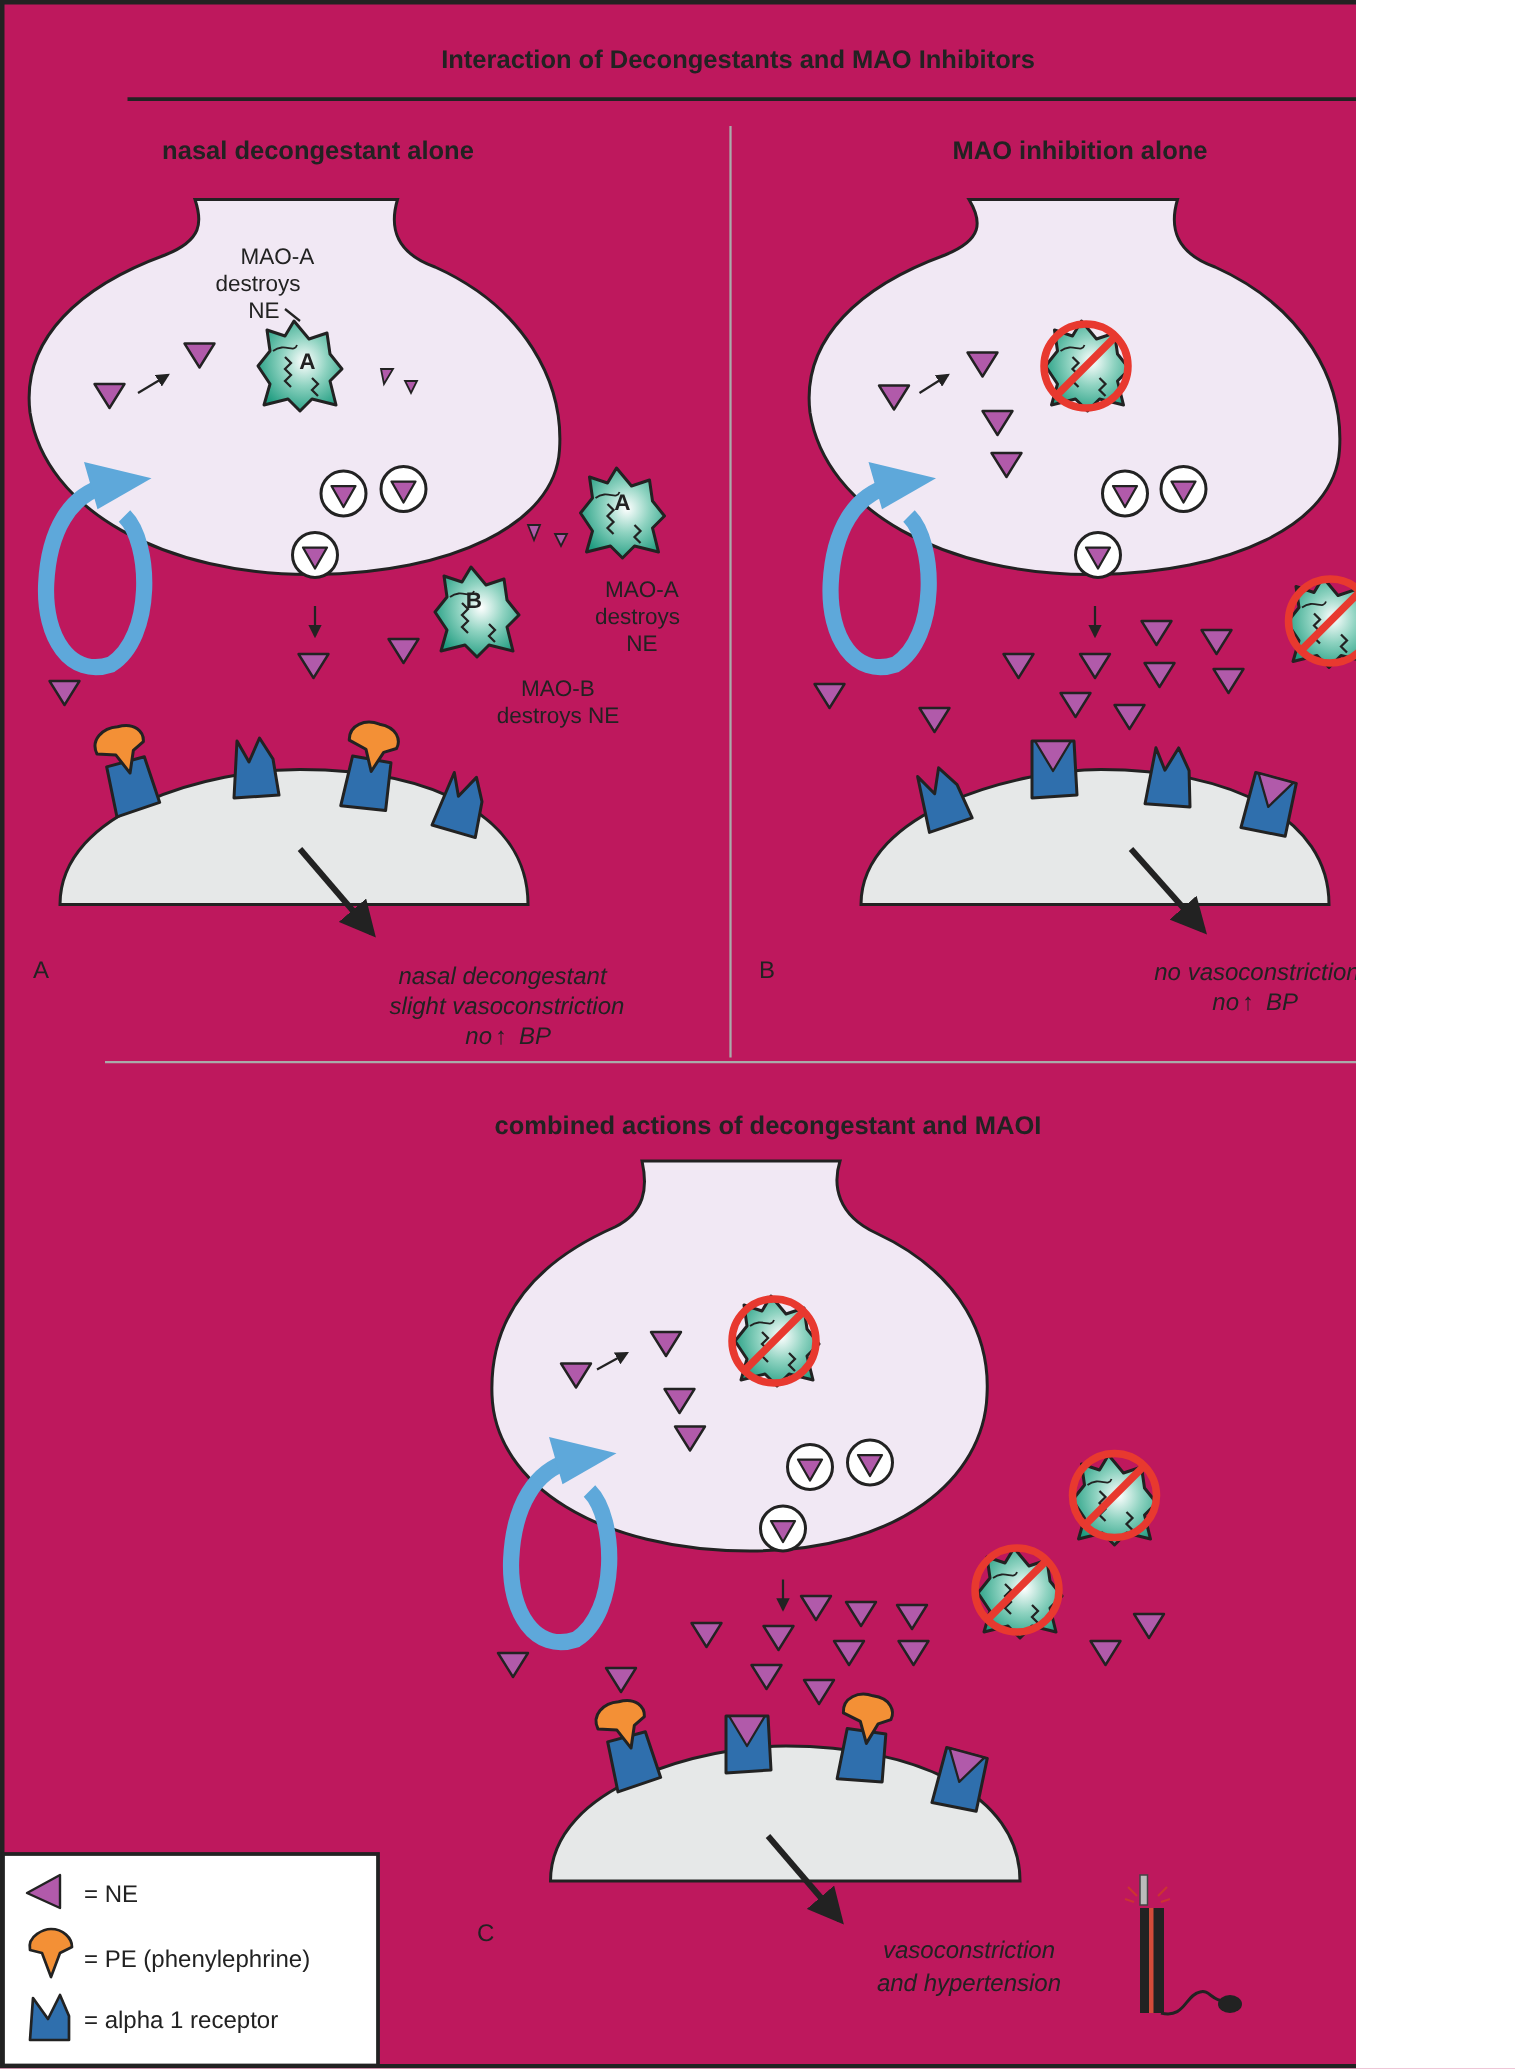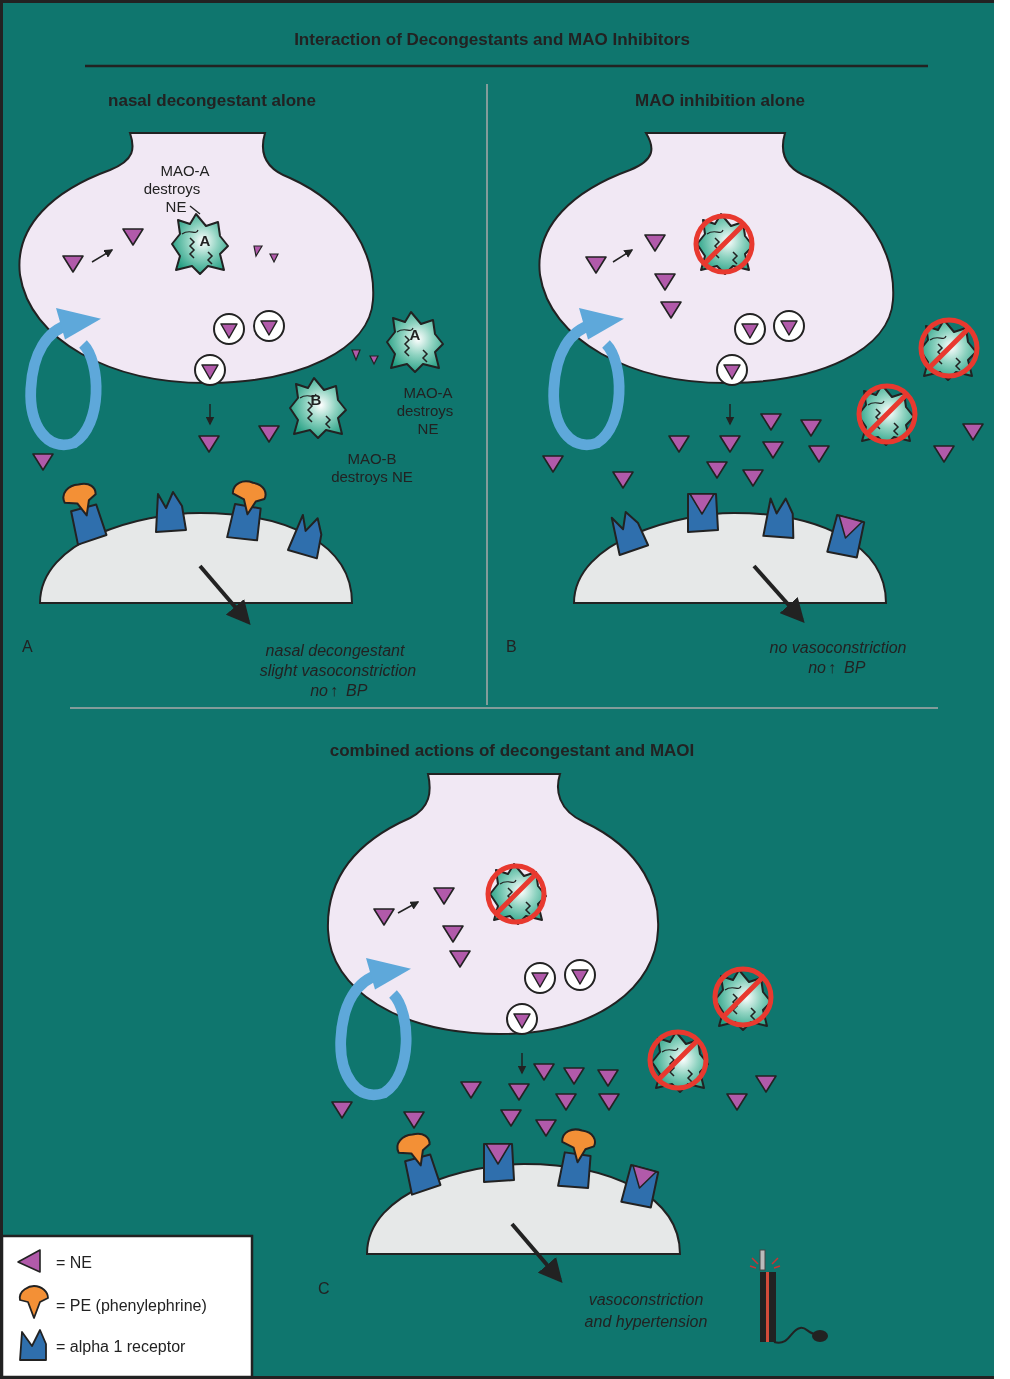--- a/index.html
+++ b/index.html
@@ -1,16 +1,16 @@
 <!DOCTYPE html>
 <html><head>
 <meta charset="utf-8">
 <style>
   html,body{margin:0;padding:0;background:#fff;}
-  #root{position:relative;width:994px;height:1379px;overflow:hidden;background:#0f766e;text-align:right;}
+  #root{position:relative;width:904px;height:1379px;overflow:hidden;background:#be185d;text-align:right;}
   svg{position:absolute;left:0;top:0;}
   .t{font-family:"Liberation Sans",sans-serif;fill:#222;}
   .bold{font-weight:bold;}
   .ital{font-style:italic;}
 </style>
 </head>
 <body>
 
 <div id="root">
 <svg width="1010" height="1379" viewBox="0 0 1010 1379">

